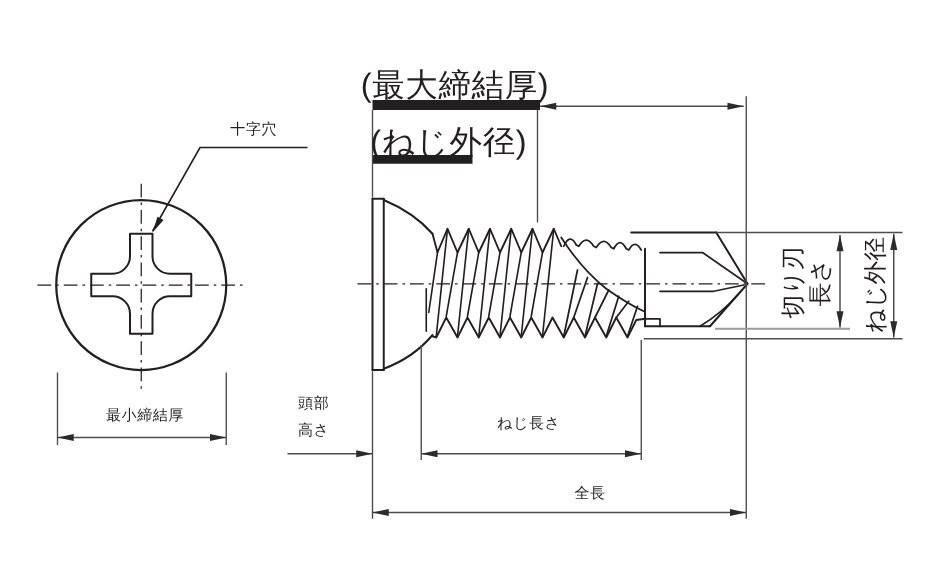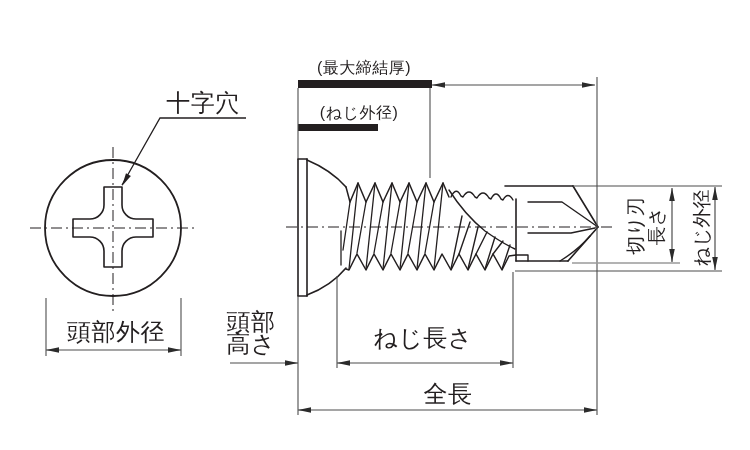--- a/index.html
+++ b/index.html
@@ -1,22 +1,22 @@
 <!DOCTYPE html>
 <html><head>
 <meta charset="utf-8">
 <style>
   html,body{margin:0;padding:0;background:#fff;}
   #stage{position:relative;width:750px;height:450px;background:#fff;overflow:hidden;
          font-family:"Liberation Sans",sans-serif;color:#231f20;}
   #linework{position:absolute;left:0;top:0;}
-  .lbl{position:absolute;font-size:24px;line-height:22px;color:#231f20;
+  .lbl{position:absolute;font-size:12px;line-height:22px;color:#231f20;
        white-space:nowrap;transform:translateX(-50%);text-align:center;
        letter-spacing:0.5px;}
-  .lbl.small{font-size:16px;}
+  .lbl.small{font-size:26px;}
   .vlbl{position:absolute;font-size:19px;line-height:21px;color:#231f20;
         white-space:nowrap;text-align:center;
         transform:translate(-50%,-50%) rotate(-90deg);}
   .two-line span{display:block;}
 </style>
 </head>
 <body>
 
 <div id="stage">
 
@@ -139,30 +139,30 @@
     </g>
   </svg>
 
   <div class="lbl" style="left:203px;top:92px;">十字穴</div>
 
   <div class="lbl small" style="left:364px;top:57px;">(最大締結厚)</div>
 
 
   <div class="lbl small" style="left:359px;top:102px;">(ねじ外径)</div>
 
-  <div class="lbl" style="left:116px;top:321px;">頭部外径</div>
+  <div class="lbl" style="left:116px;top:321px;">最小締結厚</div>
 
   <div class="lbl two-line" style="left:251px;top:311px;">
     <span>頭部</span>
     <span>高さ</span>
   </div>
 
   <div class="lbl" style="left:423px;top:327px;">ねじ長さ</div>
 
-  <div class="lbl" style="left:448px;top:383px;">全長</div>
+  <div class="lbl" style="left:472px;top:383px;">全長</div>
 
   <div class="vlbl two-line" style="left:646px;top:226px;">
     <span>切り刃</span>
     <span>長さ</span>
   </div>
 
   <div class="vlbl" style="left:701px;top:228px;">ねじ外径</div>
 
 </div>
 

